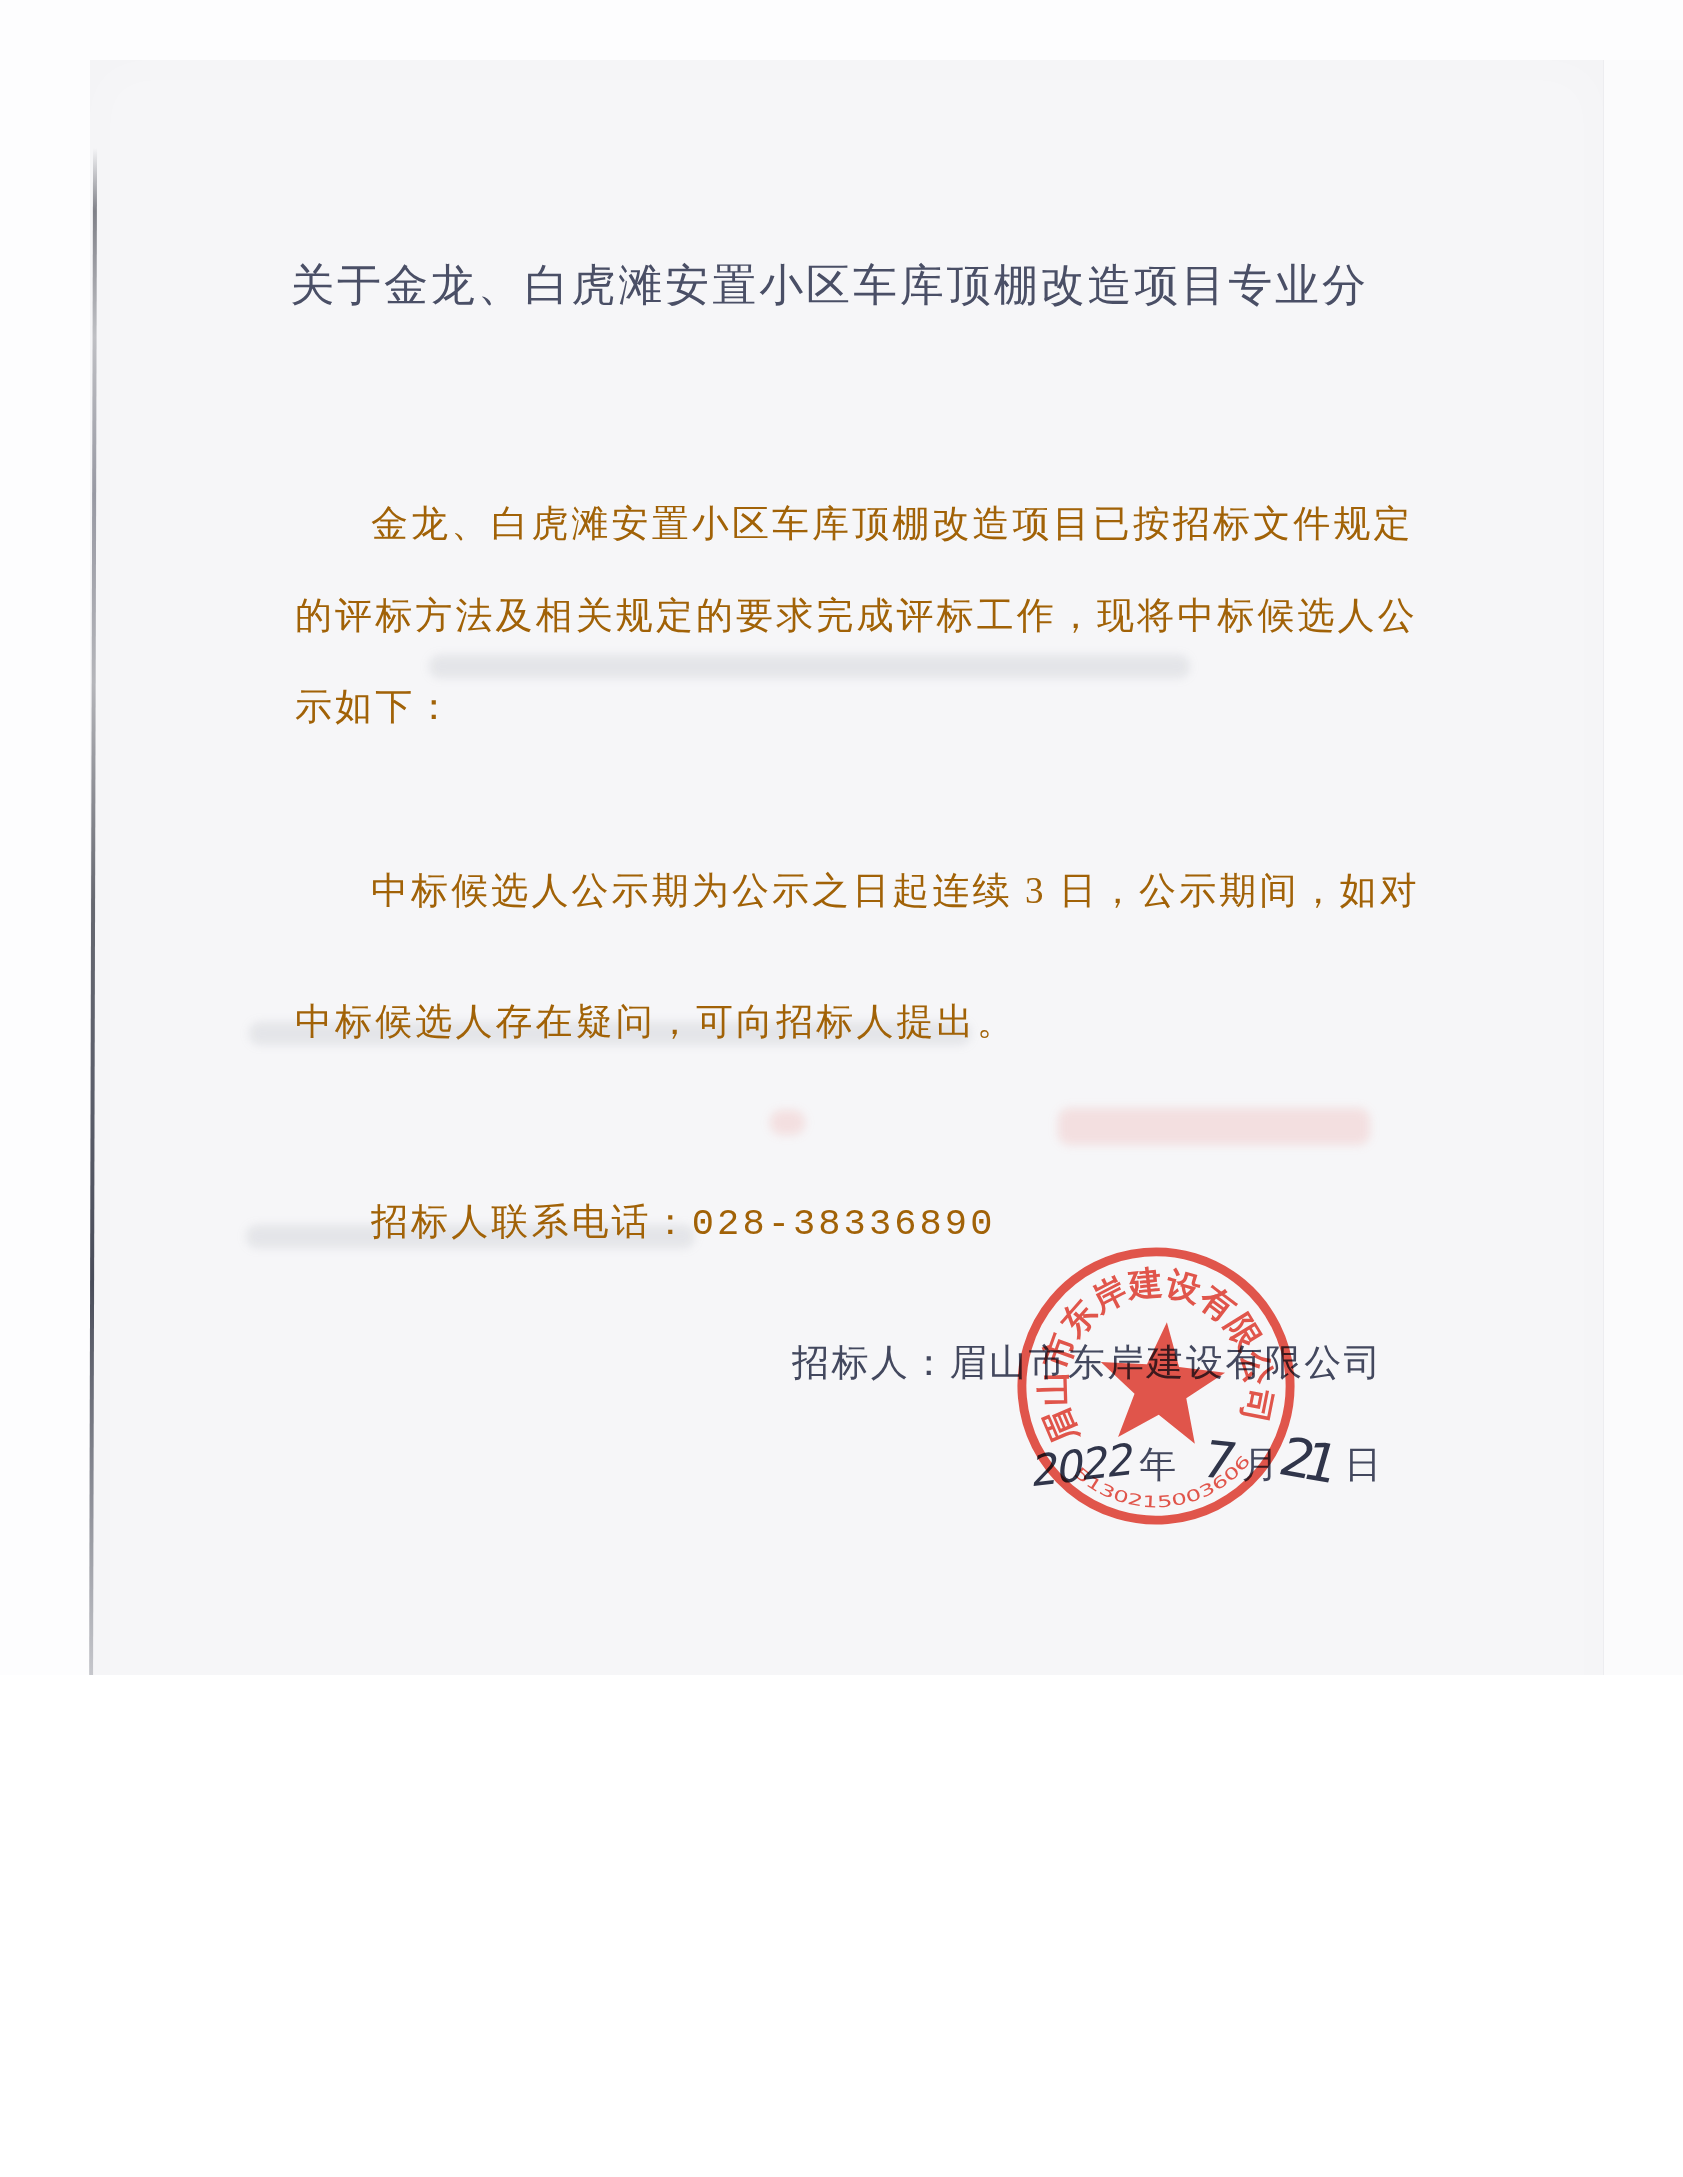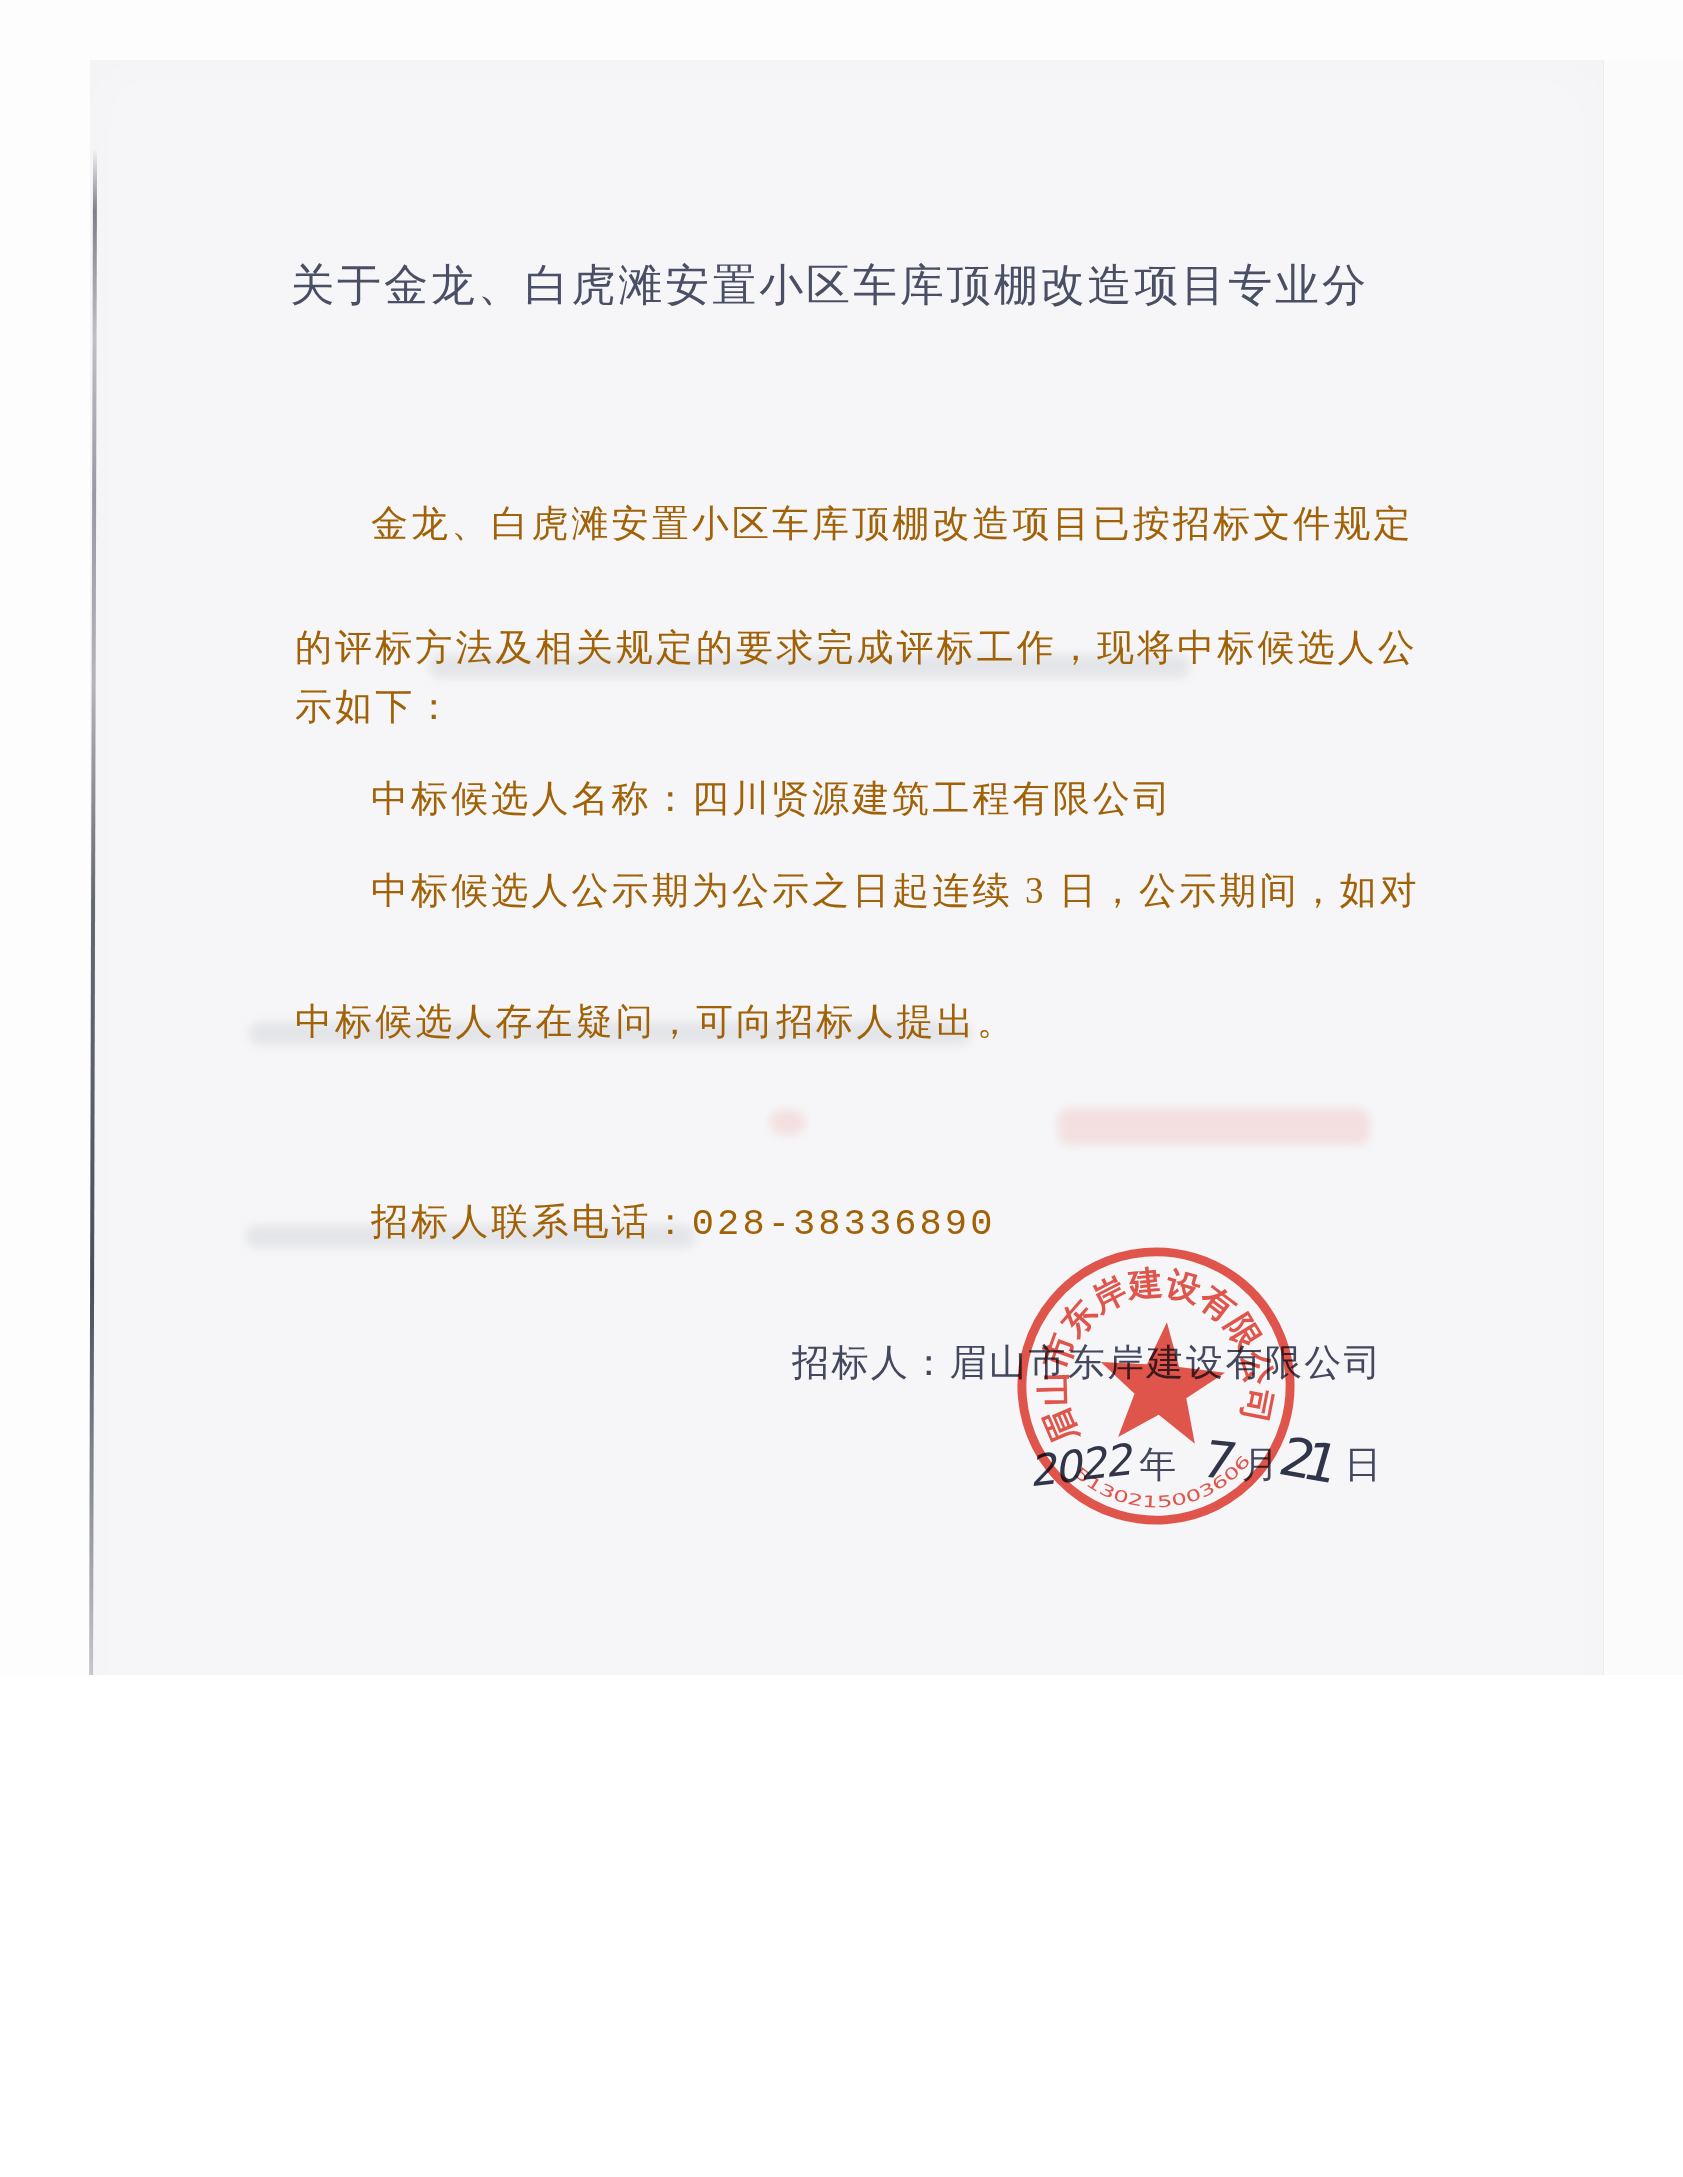--- a/index.html
+++ b/index.html
@@ -90,24 +90,23 @@
 
   <div class="ghost ghost-gray" style="left:429px;top:655px;width:761px;height:23.4px;"></div>
   <div class="ghost ghost-gray" style="left:249px;top:1022px;width:722px;height:23.4px;"></div>
   <div class="ghost ghost-gray" style="left:246px;top:1225px;width:449px;height:23.4px;"></div>
   <div class="ghost ghost-pink" style="left:1058px;top:1108px;width:312px;height:37px;"></div>
   <div class="ghost ghost-pink" style="left:770px;top:1110px;width:35px;height:25px;"></div>
 
   <div class="txt title" style="top:256px;">关于金龙、白虎滩安置小区车库顶棚改造项目专业分</div>
 
   <div class="txt body-line indent" style="top:499px;">金龙、白虎滩安置小区车库顶棚改造项目已按招标文件规定</div>
-  <div class="txt body-line" style="top:591px;margin-top:32px;">的评标方法及相关规定的要求完成评标工作，现将中标候选人公</div>
+  <div class="txt body-line" style="top:591px;">的评标方法及相关规定的要求完成评标工作，现将中标候选人公</div>
   <div class="txt body-line" style="top:682px;">示如下：</div>
 
-  <div class="txt body-line indent" style="top:774px;">中标候选人名称：四川贤源建筑工程有限公司</div>
 
   <div class="txt body-line indent" style="top:866px;">中标候选人公示期为公示之日起连续 3 日，公示期间，如对</div>
   <div class="txt body-line" style="top:997px;">中标候选人存在疑问，可向招标人提出。</div>
 
   <div class="txt body-line indent" style="top:1197px;font-family:Liberation Mono, monospace;">招标人联系电话：028-38336890</div>
 
   <div class="txt issuer" style="top:1338px;">招标人：眉山市东岸建设有限公司</div>
 
   <div class="dateline">
     <span class="hw hw-year">2022</span>

